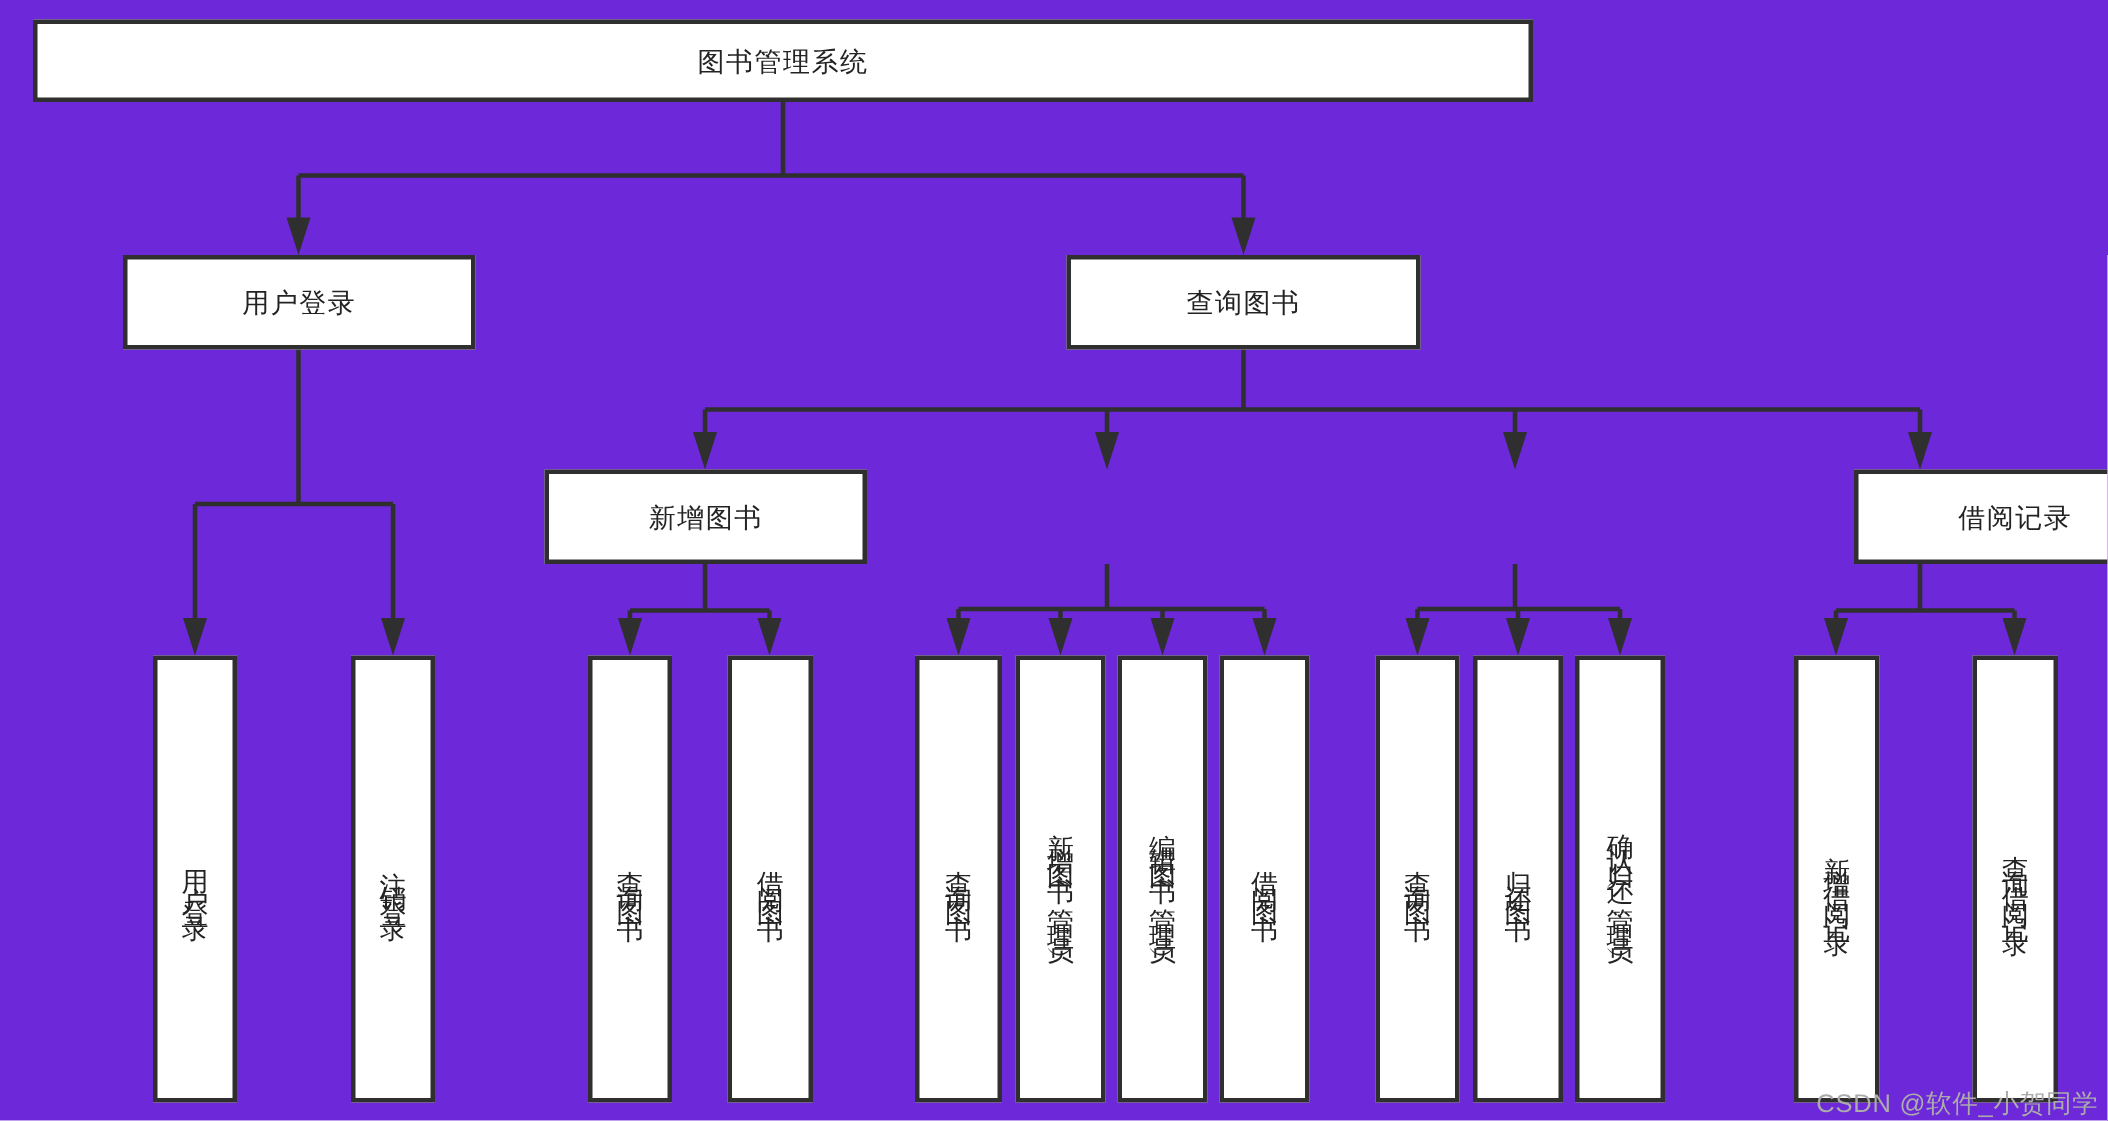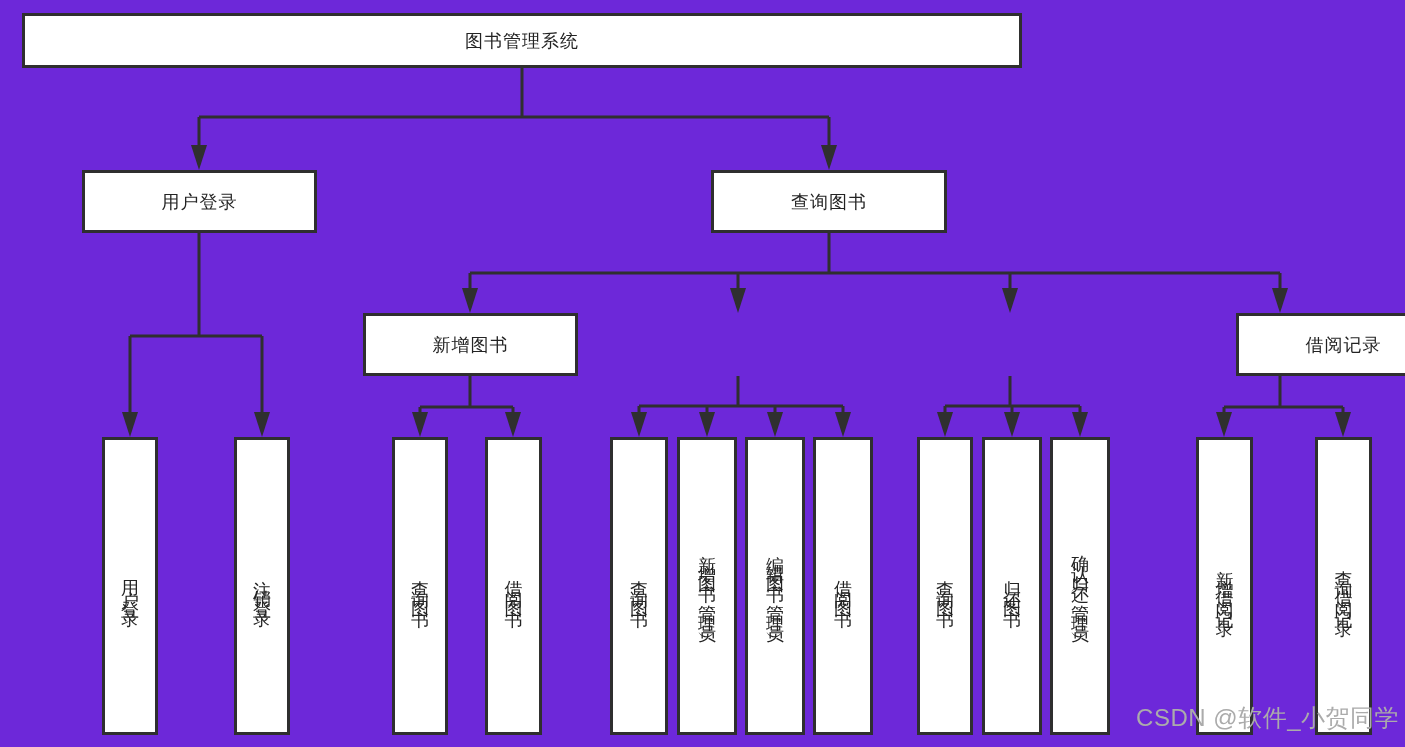--- a/index.html
+++ b/index.html
@@ -24,22 +24,22 @@
     top:437px;height:298px;
     writing-mode:vertical-rl;
     text-orientation:mixed;
     font-size:18px;
     letter-spacing:10px;
     line-height:1;
     white-space:nowrap;
   }
   .watermark{
     position:absolute;
-    right:6px;bottom:13px;
-    font-size:24px;
+    right:6px;bottom:0;
+    font-size:17px;
     color:#ababab;
     letter-spacing:0.5px;
     white-space:nowrap;
   }
 </style>
 </head>
 <body>
 
 <div class="canvas">
 

